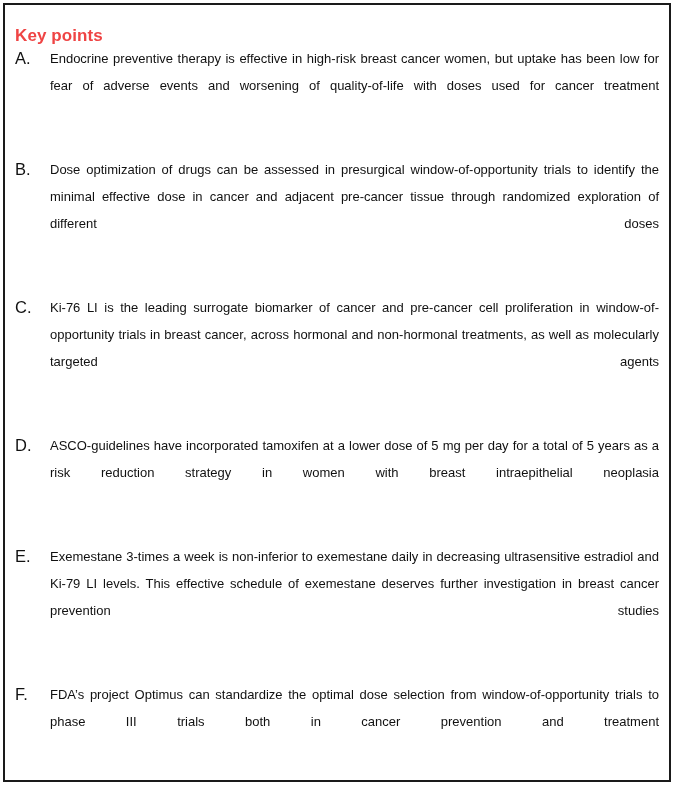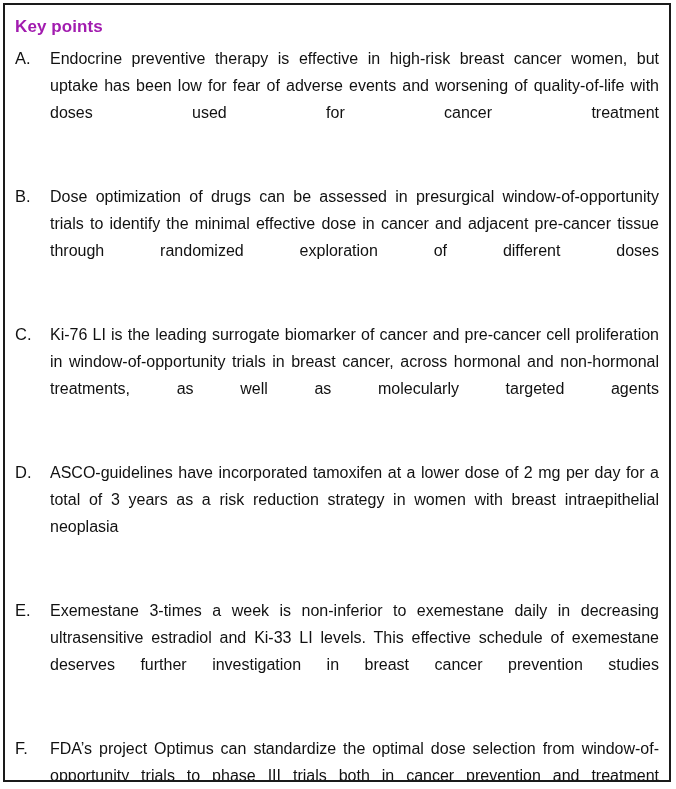--- a/index.html
+++ b/index.html
@@ -20,24 +20,24 @@
     width: 668px;
     height: 779px;
     box-sizing: border-box;
     border: 2px solid #1a1a1a;
     background: #ffffff;
     overflow: hidden;
   }
   .panel-title {
     position: absolute;
     left: 10px;
-    top: 12px;
+    top: 21px;
     font-size: 17px;
     font-weight: bold;
-    color: #a21caf;
+    color: #ef4444;
     letter-spacing: 0.1px;
     line-height: 20px;
   }
   .points-list {
     position: absolute;
     left: 0;
     top: 40px;
     right: 0;
   }
   .point-item {
@@ -49,21 +49,21 @@
   .point-marker {
     flex: 0 0 35px;
     width: 35px;
     font-size: 16.5px;
     line-height: 27px;
     color: #111111;
     white-space: nowrap;
   }
   .point-text {
     flex: 1 1 auto;
-    font-size: 16px;
+    font-size: 13px;
     line-height: 27px;
     color: #111111;
     text-align: justify;
     text-justify: inter-word;
     hyphens: none;
     word-spacing: 0px;
   }
   .point-text::after {
     content: "";
     display: inline-block;
@@ -89,26 +89,26 @@
       <div class="point-text">Dose optimization of drugs can be assessed in presurgical window-of-opportunity trials to identify the minimal effective dose in cancer and adjacent pre-cancer tissue through randomized exploration of different doses</div>
     </div>
 
     <div class="point-item">
       <div class="point-marker">C.</div>
       <div class="point-text">Ki-76 LI is the leading surrogate biomarker of cancer and pre-cancer cell proliferation in window-of-opportunity trials in breast cancer, across hormonal and non-hormonal treatments, as well as molecularly targeted agents</div>
     </div>
 
     <div class="point-item">
       <div class="point-marker">D.</div>
-      <div class="point-text">ASCO-guidelines have incorporated tamoxifen at a lower dose of 2 mg per day for a total of 3 years as a risk reduction strategy in women with breast intraepithelial neoplasia</div>
+      <div class="point-text">ASCO-guidelines have incorporated tamoxifen at a lower dose of 5 mg per day for a total of 5 years as a risk reduction strategy in women with breast intraepithelial neoplasia</div>
     </div>
 
     <div class="point-item">
       <div class="point-marker">E.</div>
-      <div class="point-text">Exemestane 3-times a week is non-inferior to exemestane daily in decreasing ultrasensitive estradiol and Ki-33 LI levels. This effective schedule of exemestane deserves further investigation in breast cancer prevention studies</div>
+      <div class="point-text">Exemestane 3-times a week is non-inferior to exemestane daily in decreasing ultrasensitive estradiol and Ki-79 LI levels. This effective schedule of exemestane deserves further investigation in breast cancer prevention studies</div>
     </div>
 
     <div class="point-item">
       <div class="point-marker">F.</div>
       <div class="point-text">FDA’s project Optimus can standardize the optimal dose selection from window-of-opportunity trials to phase III trials both in cancer prevention and treatment</div>
     </div>
 
   </div>
 </div>
 

